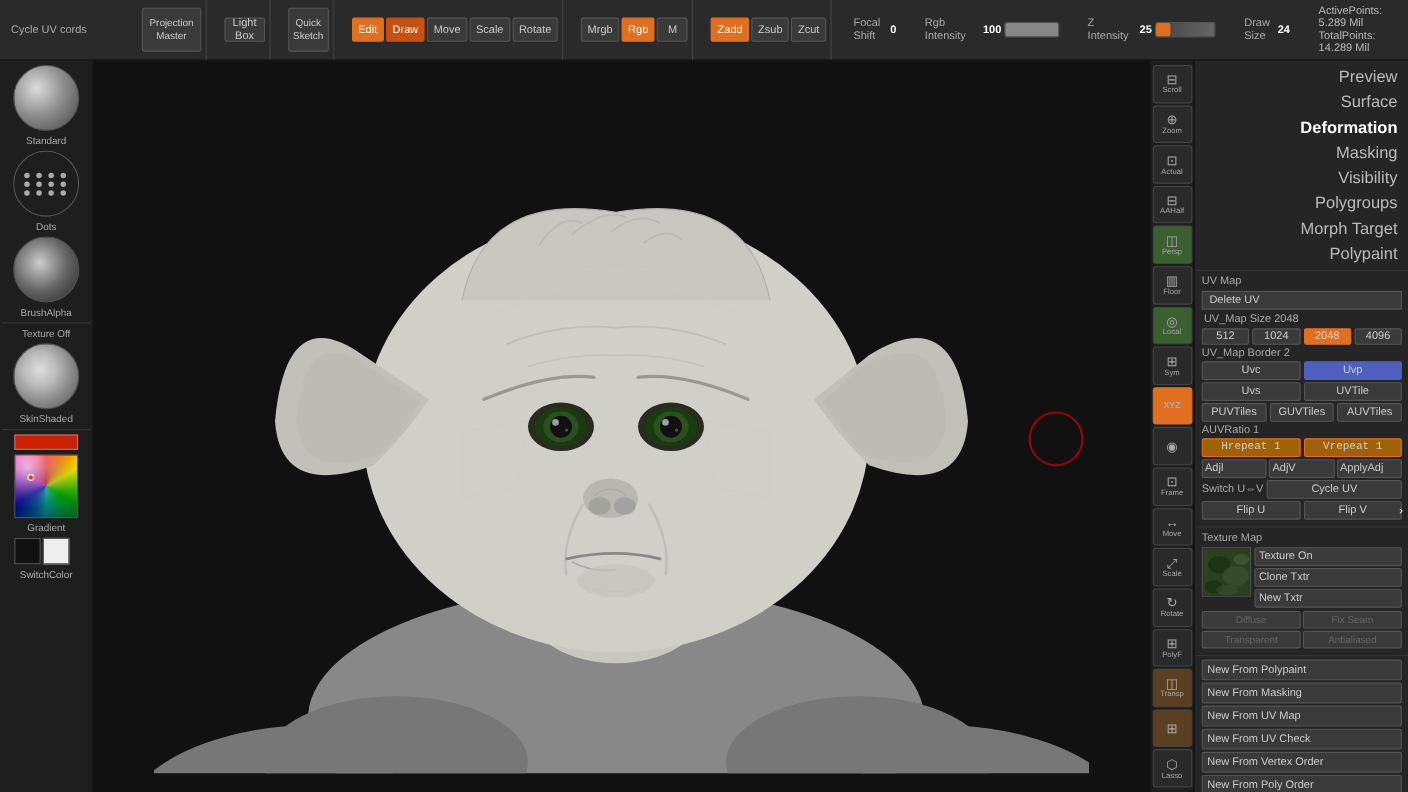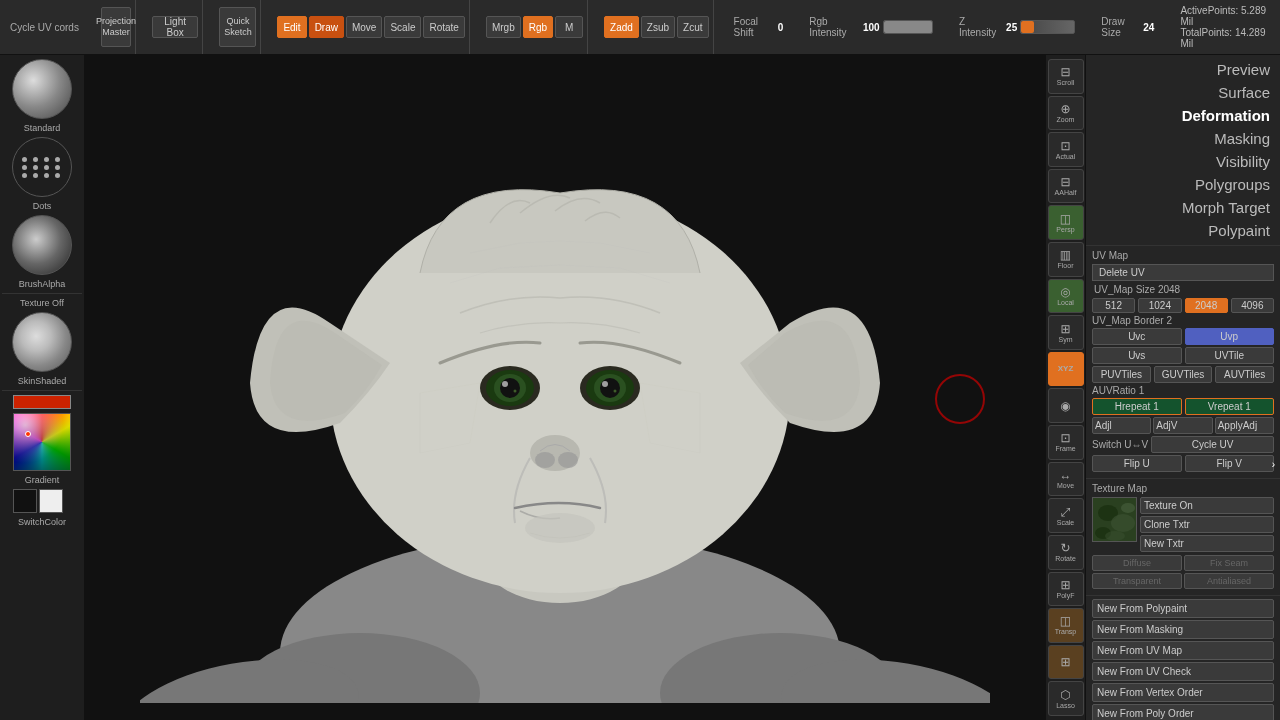--- a/index.html
+++ b/index.html
@@ -405,22 +405,23 @@
       background: #3a3a3a;
       border: 1px solid #555;
       color: #ccc;
       font-size: 10px;
       padding: 2px 3px;
       cursor: pointer;
       text-align: center;
       border-radius: 2px;
     }
     .repeat-btn.active {
-      background: #14532d;
+      background: #a16207;
       border-color: #e07020;
+      font-family: Liberation Mono, monospace;
     }
 
     .adj-row {
       display: flex;
       gap: 2px;
       margin-bottom: 2px;
     }
     .adj-btn {
       flex: 1;
       background: #3a3a3a;
@@ -580,21 +581,21 @@
       width: 100%;
     }
   </style>
 </head>
 <body>
 
 <div id="top-bar">
   <div class="title-area">Cycle UV cords</div>
 
   <div class="toolbar-group">
-    <div class="tb-btn" style="font-size:9px;width:30px;height:40px;line-height:1.2;">Projection<br>Master</div>
+    <div class="tb-btn" style="font-size:9px;width:54px;height:40px;line-height:1.2;margin-left:28px;">Projection<br>Master</div>
   </div>
 
   <div class="toolbar-group">
     <div class="tb-btn">Light Box</div>
   </div>
 
   <div class="toolbar-group">
     <div class="tb-btn" style="font-size:9px;height:40px;width:37px;line-height:1.2;">Quick
 Sketch</div>
   </div>

